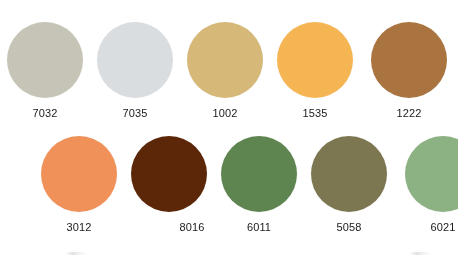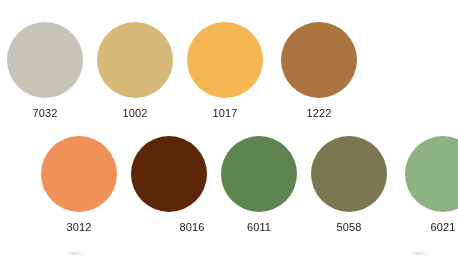--- a/index.html
+++ b/index.html
@@ -93,29 +93,33 @@
 
 <div id="palette-board">
 
   <div class="swatch-row row-0">
 
     <div class="swatch-cell col-0">
       <span class="swatch-disc" style="background-color: rgb(198, 196, 182);"></span>
       <span class="swatch-label" style="color: rgb(26, 26, 26);">7032</span>
     </div>
 
+    <div class="swatch-cell col-1">
+      <span class="swatch-disc" style="background-color: rgb(217, 221, 224);"></span>
+      <span class="swatch-label" style="color: rgb(26, 26, 26);">7035</span>
+    </div>
 
     <div class="swatch-cell col-2">
       <span class="swatch-disc" style="background-color: rgb(214, 184, 120);"></span>
       <span class="swatch-label" style="color: rgb(26, 26, 26);">1002</span>
     </div>
 
     <div class="swatch-cell col-3">
       <span class="swatch-disc" style="background-color: rgb(245, 181, 83);"></span>
-      <span class="swatch-label" style="color: rgb(26, 26, 26);">1017</span>
+      <span class="swatch-label" style="color: rgb(26, 26, 26);">1535</span>
     </div>
 
     <div class="swatch-cell col-4">
       <span class="swatch-disc" style="background-color: rgb(169, 116, 63);"></span>
       <span class="swatch-label" style="color: rgb(26, 26, 26);">1222</span>
     </div>
 
   </div>
 
   <div class="swatch-row row-1">

